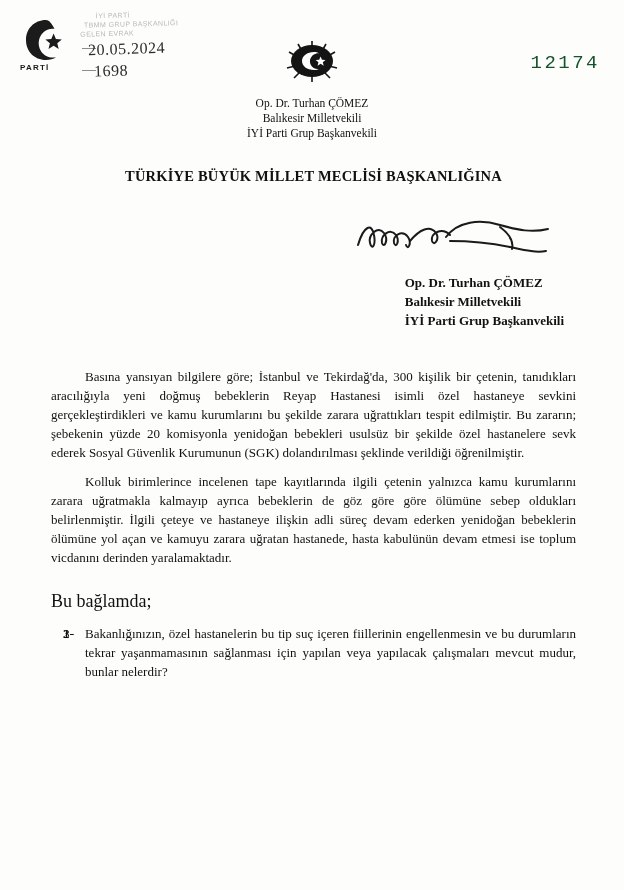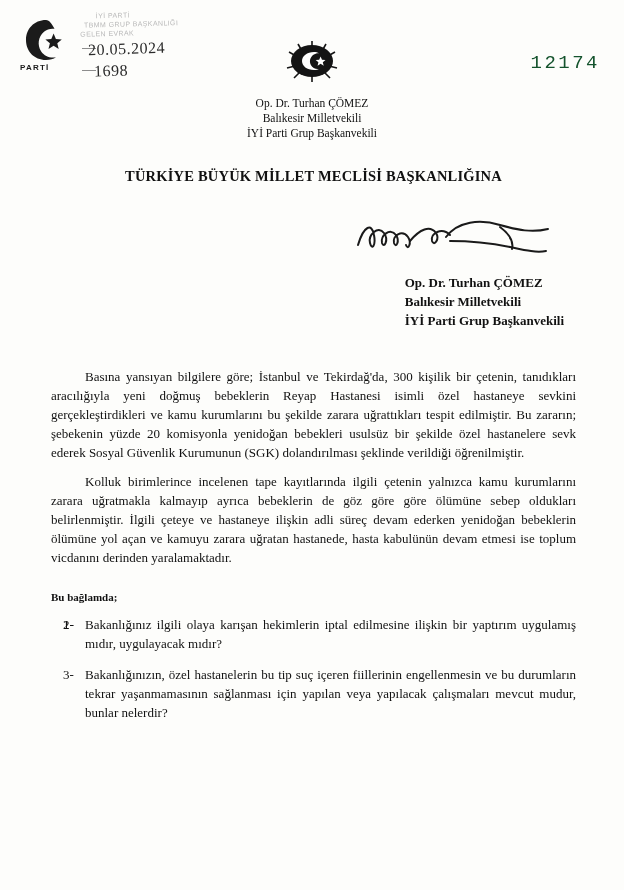--- a/index.html
+++ b/index.html
@@ -181,22 +181,21 @@
     text-align: left;
     font-size: 13px;
     line-height: 19px;
     font-weight: bold;
   }
 
   .section-gap { height: 36px; }
 
   .context-label {
     margin: 24px 0 12px 0;
-    font-size: 11px;
-    font-weight: bold;
+    font-size: 18px;
   }
 
   ol.questions {
     margin: 0;
     padding: 0;
     list-style: none;
   }
   ol.questions li {
     position: relative;
     padding-left: 34px;
@@ -304,21 +303,20 @@
     <p class="para">Kolluk birimlerince incelenen tape kayıtlarında ilgili çetenin yalnızca kamu kurumlarını zarara uğratmakla kalmayıp ayrıca bebeklerin de göz göre göre ölümüne sebep oldukları belirlenmiştir. İlgili çeteye ve hastaneye ilişkin adli süreç devam ederken yenidoğan bebeklerin ölümüne yol açan ve kamuyu zarara uğratan hastanede, hasta kabulünün devam etmesi ise toplum vicdanını derinden yaralamaktadır.</p>
 
     <div class="context-label">Bu bağlamda;</div>
 
     <ol class="questions">
       <li>
         <span class="num">1-</span>
       </li>
       <li>
         <span class="num">2-</span>
-        <span>Bakanlığınız ilgili olaya karışan hekimlerin iptal edilmesine ilişkin bir yaptırım uygulamış mıdır, uygulayacak mıdır?</span>
       </li>
       <li>
         <span class="num">3-</span>
         <span>Bakanlığınızın, özel hastanelerin bu tip suç içeren fiillerinin engellenmesin ve bu durumların tekrar yaşanmamasının sağlanması için yapılan veya yapılacak çalışmaları mevcut mudur, bunlar nelerdir?</span>
       </li>
     </ol>
 
   </div>
 </div>
 

